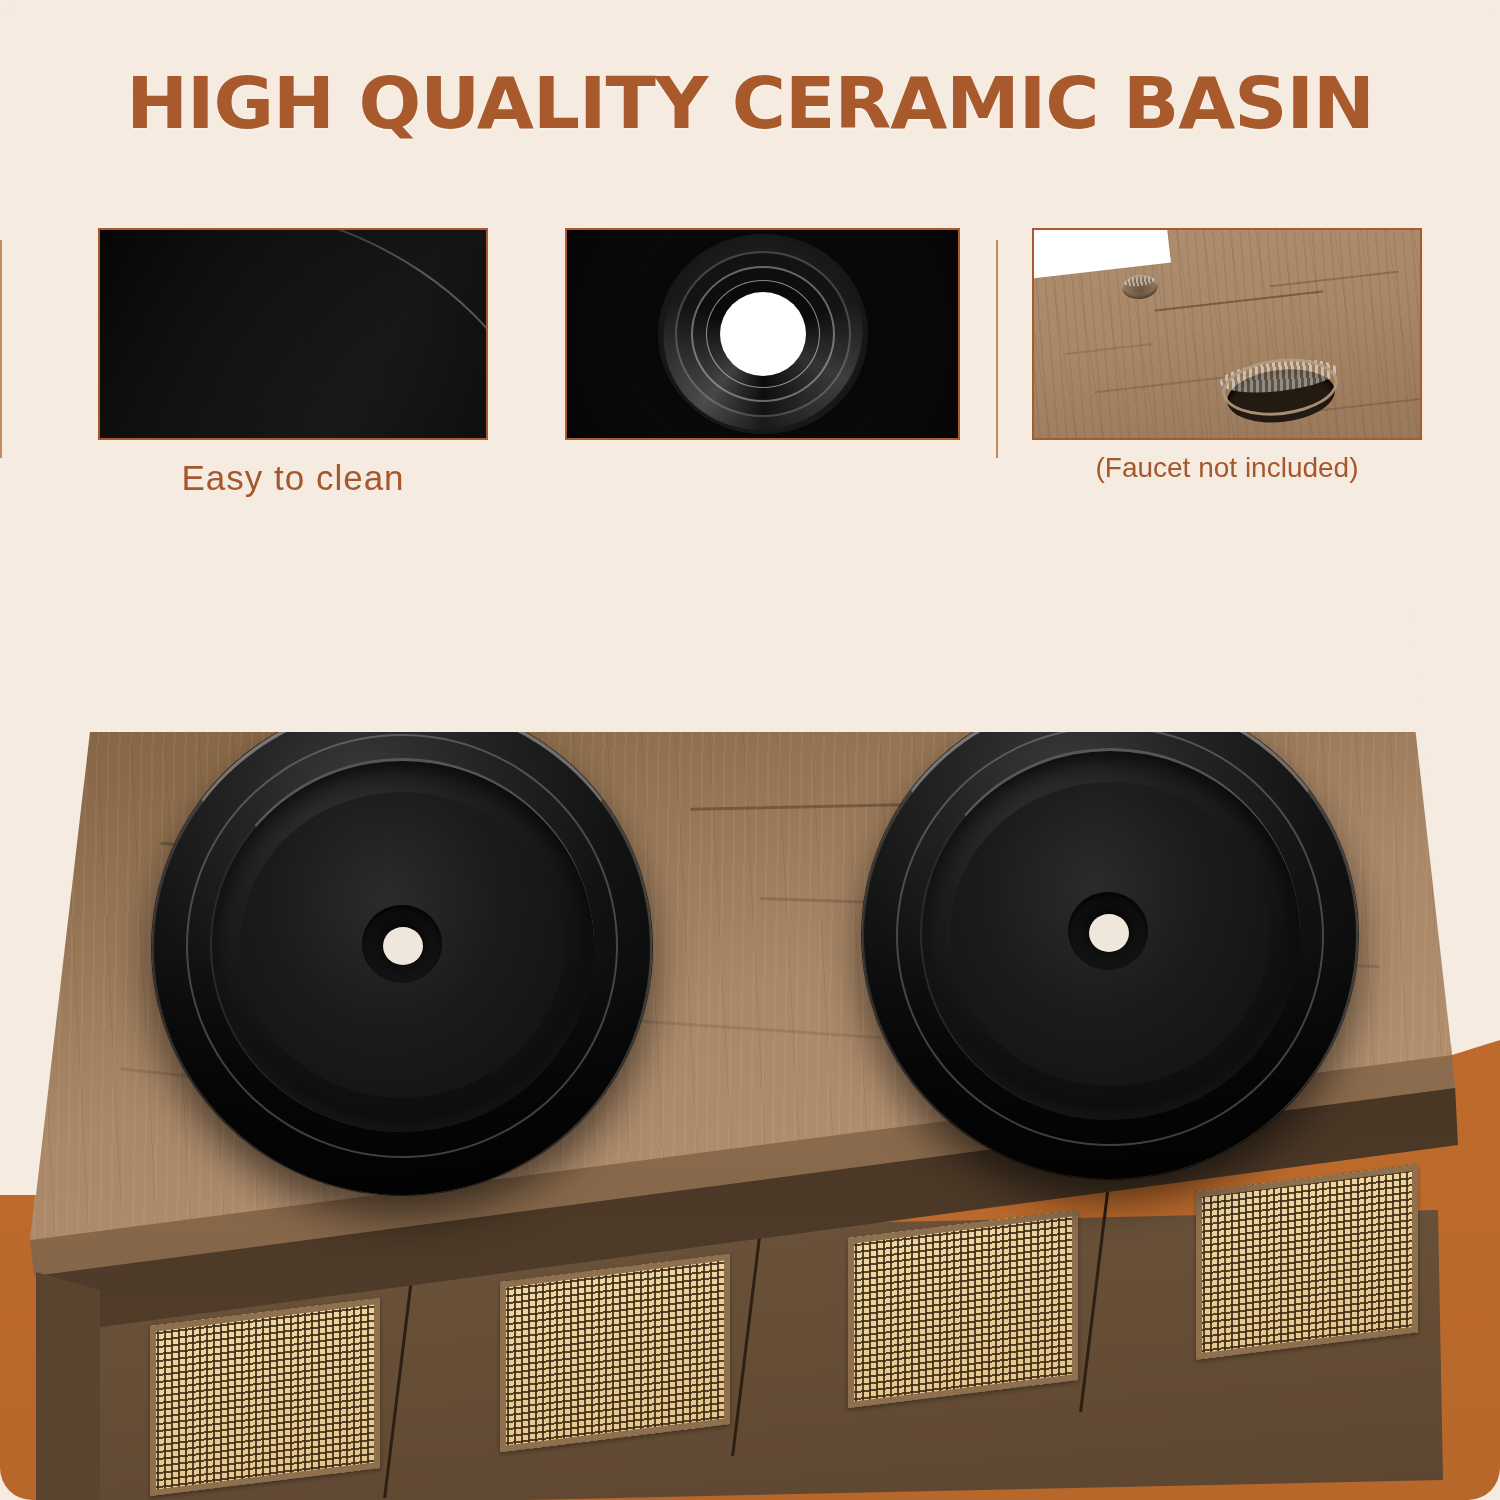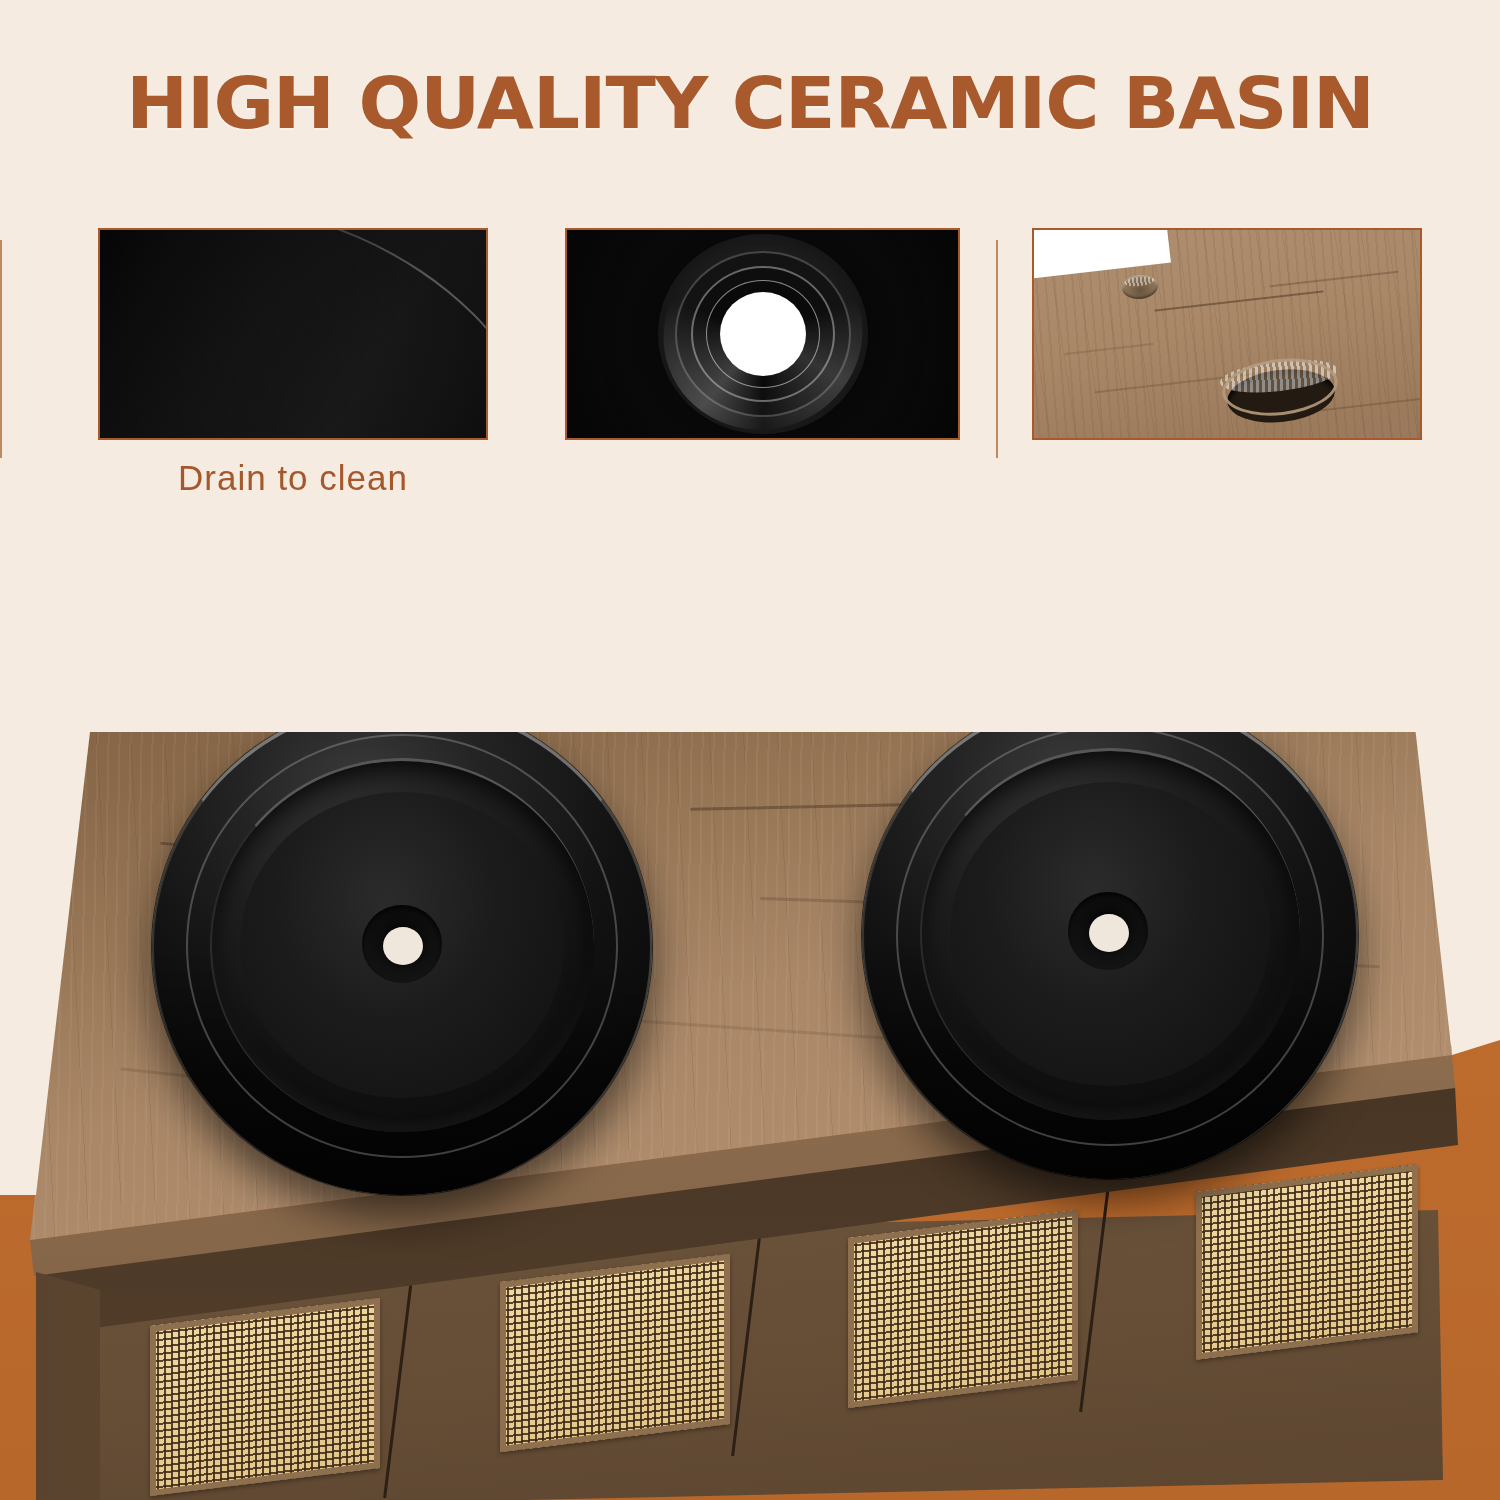--- a/index.html
+++ b/index.html
@@ -4,21 +4,21 @@
 <style>
   html,body{margin:0;padding:0;}
   body{
     width:1500px;height:1500px;overflow:hidden;
     background:#f5ebe1;
     font-family:"Liberation Sans", sans-serif;
     position:relative;
   }
 
   
-  #canvas{position:absolute;inset:0;width:1500px;height:1500px;overflow:hidden;background:#f5ebe1;}
+  #canvas{position:absolute;inset:0;width:1500px;height:1500px;overflow:hidden;background:#f5ebe1;border-radius:32px;}
 
   
   .headline{
     position:absolute;left:0;top:62px;width:1500px;
     text-align:center;
     font-size:71px;
     font-weight:bold;
     letter-spacing:-1px;
     color:#a85a2c;
     font-family:"DejaVu Sans","Liberation Sans",sans-serif;
@@ -335,21 +335,21 @@
     <div class="divider"></div>
     <div class="divider div-2"></div>
 
     <div class="feat feat-1">
       <div class="thumb t1">
         <div class="rim-body"></div>
         <div class="rim-hi"></div>
         <div class="inner-arc"></div>
         <div class="deep"></div>
       </div>
-      <div class="feat-label">Drain to clean</div>
+      <div class="feat-label">Easy to clean</div>
     </div>
 
     <div class="feat feat-2">
       <div class="thumb t2">
         <div class="ring r4"></div>
         <div class="ring r3"></div>
         <div class="ring r2"></div>
         <div class="ring r1"></div>
         <div class="gloss"></div>
         <div class="ring hole"></div>
@@ -361,20 +361,21 @@
         <div class="board"></div>
         <div class="whitecorner"></div>
         <div class="grainline g1"></div>
         <div class="grainline g2"></div>
         <div class="grainline g3"></div>
         <div class="grainline g4"></div>
         <div class="grainline g5"></div>
         <div class="hole-small"></div>
         <div class="hole-big"></div>
       </div>
+      <div class="feat-sub">(Faucet not included)</div>
     </div>
   </div>
 
   <div class="scene">
 
     <div class="floor"></div>
     <div class="carcass"></div>
 
     <div class="doors">
       <div class="door d1">

